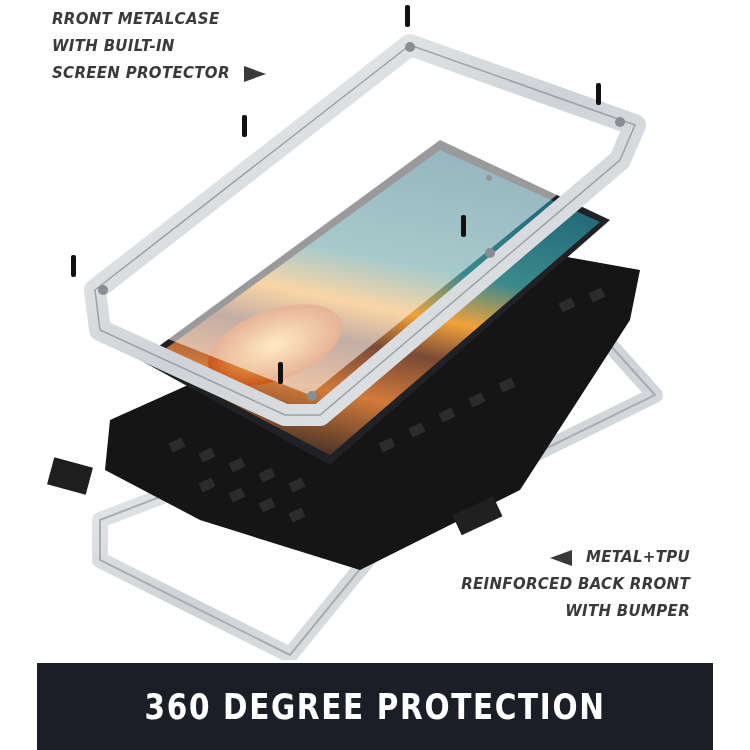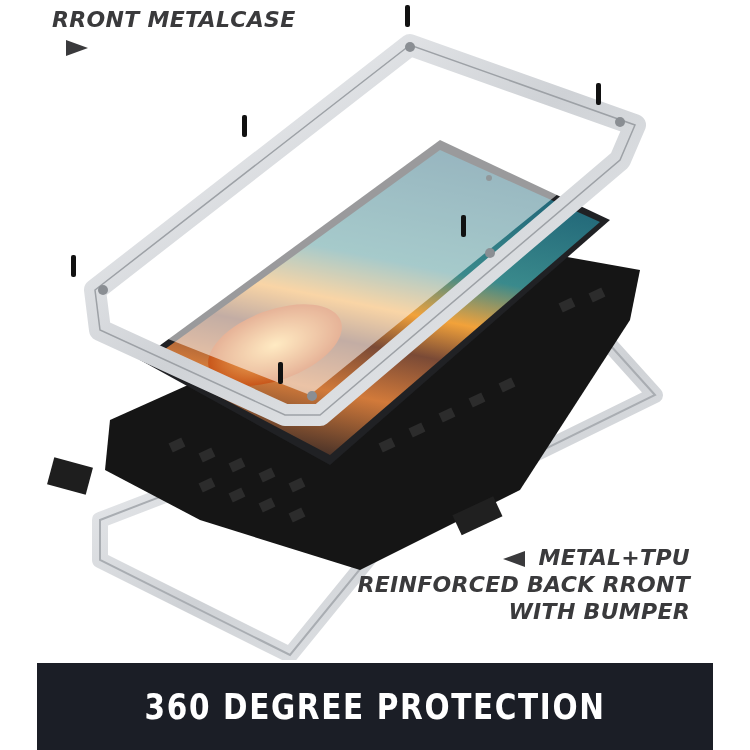--- a/index.html
+++ b/index.html
@@ -1,17 +1,17 @@
 <!DOCTYPE html>
 <html><head>
 <meta charset="utf-8">
 <style>
   html, body { margin: 0; padding: 0; }
   body { width: 750px; height: 750px; background: #ffffff; position: relative; overflow: hidden; font-family: "DejaVu Sans", sans-serif; }
-  .caption { position: absolute; color: #3a3a3c; font-weight: bold; font-style: italic; font-size: 22px; line-height: 27px; letter-spacing: 0.3px; }
+  .caption { position: absolute; color: #3a3a3c; font-weight: bold; font-style: italic; font-size: 15px; line-height: 27px; letter-spacing: 0.3px; }
   .caption-top { left: 52px; top: 6px; text-align: left; }
   .caption-bottom { right: 60px; top: 544px; text-align: right; }
   .caption .line { display: block; white-space: nowrap; }
   .arrow-right { display: inline-block; width: 0; height: 0; border-top: 8px solid transparent; border-bottom: 8px solid transparent; border-left: 22px solid #3a3a3c; margin-left: 14px; vertical-align: middle; }
   .arrow-left { display: inline-block; width: 0; height: 0; border-top: 8px solid transparent; border-bottom: 8px solid transparent; border-right: 22px solid #3a3a3c; margin-right: 14px; vertical-align: middle; }
   .banner { position: absolute; left: 37px; top: 663px; width: 676px; height: 87px; background: #1b1e26; display: flex; align-items: center; justify-content: center; }
   .banner-text { color: #ffffff; font-family: "DejaVu Sans", sans-serif; font-weight: bold; font-size: 36px; letter-spacing: 2px; transform: scaleX(0.82); }
   .illustration { position: absolute; left: 0; top: 0; width: 750px; height: 660px; }
 </style>
 </head>
@@ -92,21 +92,22 @@
     <rect x="596" y="83" width="5" height="22" rx="2"></rect>
     <rect x="242" y="115" width="5" height="22" rx="2"></rect>
     <rect x="71" y="255" width="5" height="22" rx="2"></rect>
     <rect x="461" y="215" width="5" height="22" rx="2"></rect>
     <rect x="278" y="362" width="5" height="22" rx="2"></rect>
   </g>
 </svg>
 
 <div class="caption caption-top">
   <span class="line">RRONT METALCASE</span>
-  <span class="line"><span class="arrow-right"></span></span>
+  <span class="line">WITH BUILT-IN</span>
+  <span class="line"><span>SCREEN PROTECTOR</span><span class="arrow-right"></span></span>
 </div>
 
 <div class="caption caption-bottom">
   <span class="line"><span class="arrow-left"></span><span>METAL+TPU</span></span>
   <span class="line">REINFORCED BACK RRONT</span>
   <span class="line">WITH BUMPER</span>
 </div>
 
 <div class="banner">
   <span class="banner-text">360 DEGREE PROTECTION</span>

